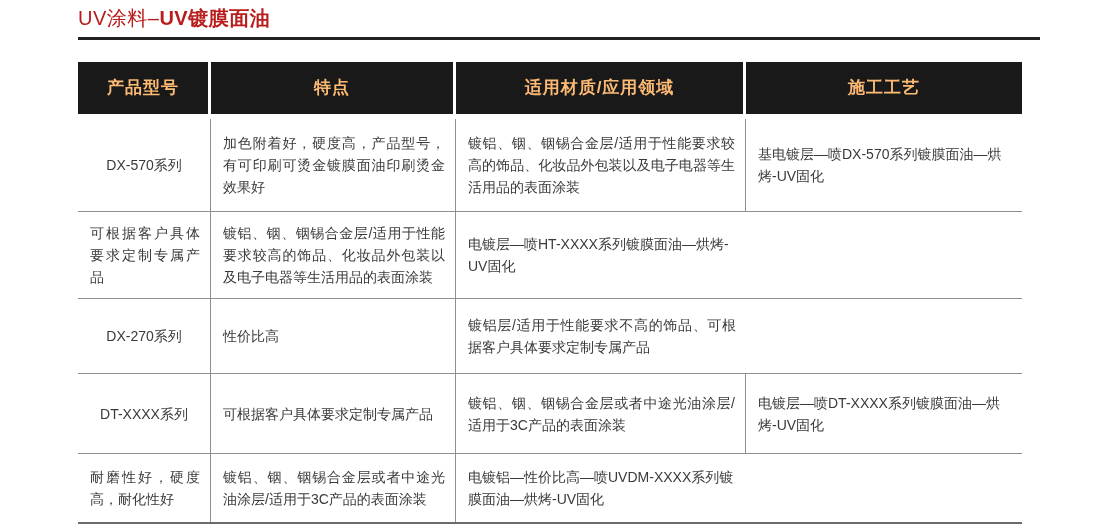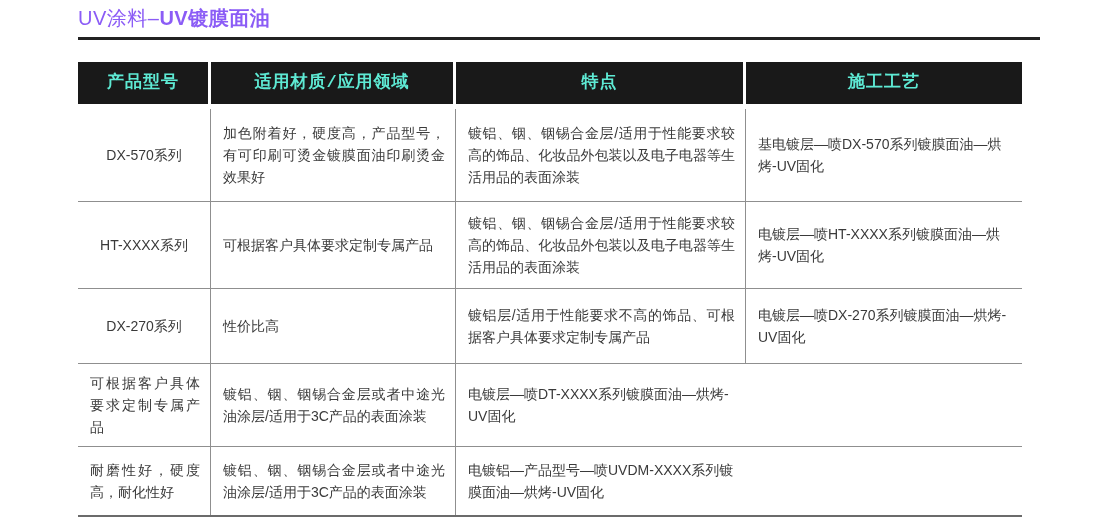--- a/index.html
+++ b/index.html
@@ -11,45 +11,44 @@
   }
   .page{padding:6px 0 0 78px;}
 
   
   .title-wrap{
     width:962px;
     border-bottom:3px solid #222222;
     padding-bottom:7px;
   }
   .title{
-    font-size:20px;line-height:24px;color:#8b5cf6;
+    font-size:20px;line-height:24px;color:#b91c1c;
     letter-spacing:0.5px;white-space:nowrap;
   }
   .title .prefix{font-weight:400;}
   .title .main{font-weight:700;}
 
   
   .table{margin-top:22px;width:944px;}
   .trow{
     display:grid;
     grid-template-columns:133px 245px 290px 276px;
     box-sizing:border-box;
   }
   .cell{
     box-sizing:border-box;
     display:flex;align-items:center;
     font-size:14px;line-height:22px;
   }
   
   .thead .cell{
-    background:#191919;color:#5eead4;
+    background:#191919;color:#fdba74;
     font-weight:700;font-size:17px;letter-spacing:1px;
-    height:42px;justify-content:center;text-align:center;
+    height:52px;justify-content:center;text-align:center;
     border-right:3px solid #ffffff;
-    font-family:Liberation Mono, monospace;
   }
   .thead .cell:last-child{border-right:none;}
   .thead{margin-bottom:5px;}
   
   .tbody-row{border-bottom:1px solid #8f8f8f;}
   .tbody-row:last-child{border-bottom:2px solid #6b6b6b;}
   .tbody-row .cell{border-right:1px solid #8f8f8f;padding:8px 10px 8px 12px;}
   .tbody-row .cell:last-child{border-right:none;}
   .tbody-row .cell.c-model{
     justify-content:flex-end;text-align:center;padding:8px 4px;
@@ -73,24 +72,24 @@
     </div>
   </div>
 
   <div class="table">
 
     <div class="trow thead">
       <div class="cell">
           <span class="ct">产品型号</span>
         </div>
       <div class="cell">
-          <span class="ct">适用材质/应用领域</span>
+          <span class="ct">特点</span>
         </div>
       <div class="cell">
-          <span class="ct">特点</span>
+          <span class="ct">适用材质/应用领域</span>
         </div>
       <div class="cell">
           <span class="ct">施工工艺</span>
         </div>
     </div>
 
     <div class="trow tbody-row r0">
       <div class="cell c-model">
           <span class="ct">DX-570系列</span>
         </div>
@@ -99,23 +98,20 @@
         </div>
       <div class="cell c-material">
           <span class="ct">镀铝、铟、铟锡合金层/适用于性能要求较高的饰品、化妆品外包装以及电子电器等生活用品的表面涂装</span>
         </div>
       <div class="cell c-process">
           <span class="ct">基电镀层—喷DX-570系列镀膜面油—烘烤-UV固化</span>
         </div>
     </div>
 
     <div class="trow tbody-row r1">
-      <div class="cell c-model">
-          <span class="ct">HT-XXXX系列</span>
-        </div>
       <div class="cell c-feature">
           <span class="ct">可根据客户具体要求定制专属产品</span>
         </div>
       <div class="cell c-material">
           <span class="ct">镀铝、铟、铟锡合金层/适用于性能要求较高的饰品、化妆品外包装以及电子电器等生活用品的表面涂装</span>
         </div>
       <div class="cell c-process">
           <span class="ct">电镀层—喷HT-XXXX系列镀膜面油—烘烤-UV固化</span>
         </div>
     </div>
@@ -123,43 +119,43 @@
     <div class="trow tbody-row r2">
       <div class="cell c-model">
           <span class="ct">DX-270系列</span>
         </div>
       <div class="cell c-feature">
           <span class="ct">性价比高</span>
         </div>
       <div class="cell c-material">
           <span class="ct">镀铝层/适用于性能要求不高的饰品、可根据客户具体要求定制专属产品</span>
         </div>
-      <div class="cell c-process">
-          <span class="ct">电镀层—喷DX-270系列镀膜面油—烘烤-UV固化</span>
-        </div>
     </div>
 
     <div class="trow tbody-row r3">
+      <div class="cell c-model">
+          <span class="ct">DT-XXXX系列</span>
+        </div>
       <div class="cell c-feature">
           <span class="ct">可根据客户具体要求定制专属产品</span>
         </div>
       <div class="cell c-material">
           <span class="ct">镀铝、铟、铟锡合金层或者中途光油涂层/适用于3C产品的表面涂装</span>
         </div>
       <div class="cell c-process">
           <span class="ct">电镀层—喷DT-XXXX系列镀膜面油—烘烤-UV固化</span>
         </div>
     </div>
 
     <div class="trow tbody-row r4">
       <div class="cell c-feature">
           <span class="ct">耐磨性好，硬度高，耐化性好</span>
         </div>
       <div class="cell c-material">
           <span class="ct">镀铝、铟、铟锡合金层或者中途光油涂层/适用于3C产品的表面涂装</span>
         </div>
       <div class="cell c-process">
-          <span class="ct">电镀铝—产品型号—喷UVDM-XXXX系列镀膜面油—烘烤-UV固化</span>
+          <span class="ct">电镀铝—性价比高—喷UVDM-XXXX系列镀膜面油—烘烤-UV固化</span>
         </div>
     </div>
 
   </div>
 </div>
 
 </body></html>

